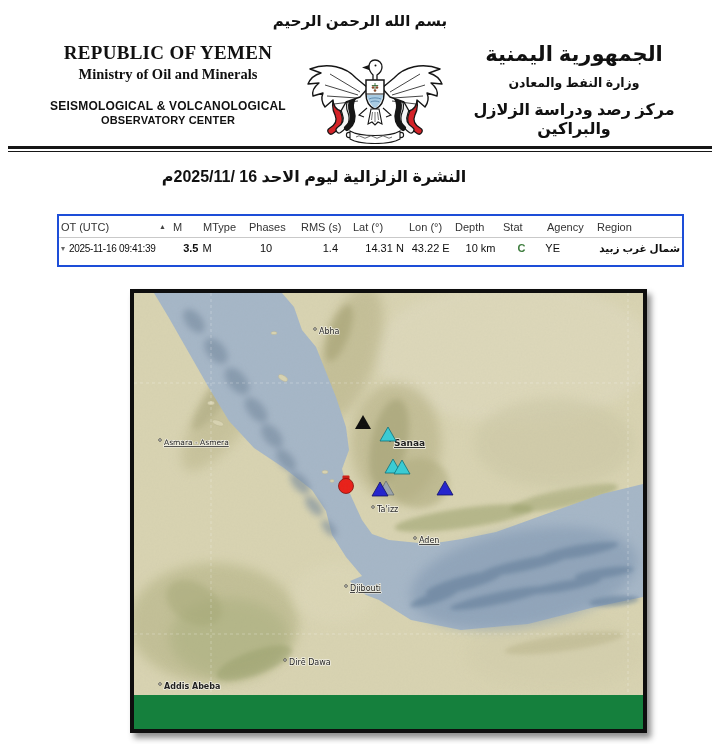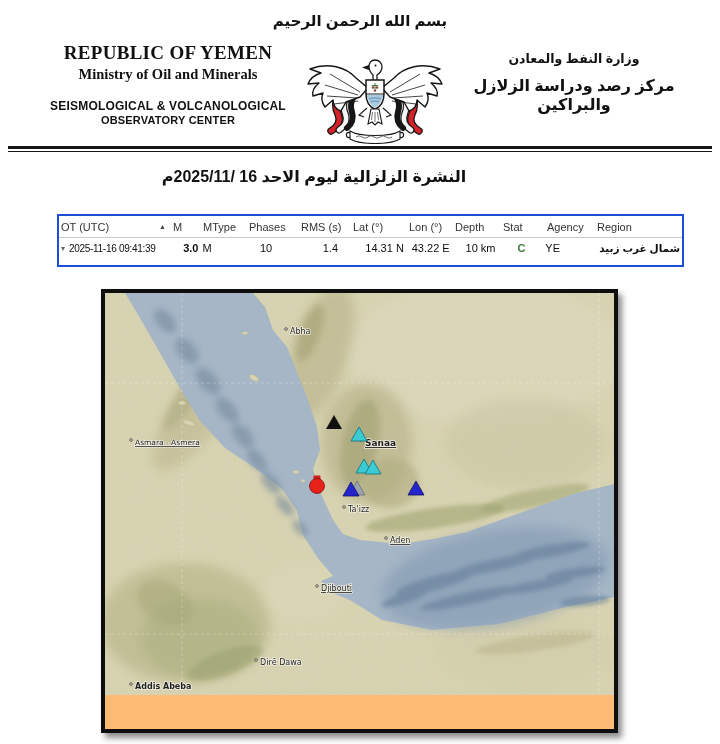--- a/index.html
+++ b/index.html
@@ -65,22 +65,22 @@
   .num{text-align:right;}
   .pr26{padding-right:26px;}
   .pr12{padding-right:12px;}
   .pr4{padding-right:4px;}
   .pr2{padding-right:2px;}
   .bold{font-weight:700;}
   .stat-val{text-align:center;font-weight:600;}
   .region-val{font-weight:700;font-size:10.5px;direction:rtl;text-align:left;padding-left:6px;}
   
   .map-frame{
-    position:absolute;top:289px;left:101px;width:517px;height:444px;box-sizing:border-box;
-    border:4px solid #0e0e0e;background:#fdba74;
+    position:absolute;top:289px;left:130px;width:517px;height:444px;box-sizing:border-box;
+    border:4px solid #0e0e0e;background:#15803d;
     box-shadow:4px 5px 6px rgba(0,0,0,.45);
   }
   .maplabel{
     font-family:"DejaVu Sans","Liberation Sans",sans-serif;font-size:8px;fill:#1c1c1c;
     paint-order:stroke;stroke:#f4f2e6;stroke-width:1.6px;stroke-linejoin:round;
   }
   .maplabel.small{font-size:7.5px;}
   .maplabel.big{font-size:9px;font-weight:bold;}
   .maplabel.b{font-weight:bold;}
   .ul{text-decoration:underline;}
@@ -149,20 +149,21 @@
     <g stroke="#161616" stroke-width="1.1" fill="#ffffff">
       <circle cx="49" cy="83" r="2.6"></circle>
       <circle cx="101" cy="83" r="2.6"></circle>
       <path d="M50,79 C60,85 90,85 100,79 L100,87 C90,93 60,93 50,87 Z"></path>
       <path d="M56,85 q3,-2.5 6,0 t6,0 t6,0 t6,0 t6,0 t6,0" stroke="#444" stroke-width=".8" fill="none"></path>
     </g>
   </svg>
 </div>
 
 <div class="hdr-right">
+  <div class="l1">الجمهورية اليمنية</div>
   <div class="l2">وزارة النفط والمعادن</div>
   <div class="l3">مركز رصد ودراسة الزلازل والبراكين</div>
 </div>
 
 <div class="rule">
   <div class="a"></div>
     <div class="b"></div>
     <div class="c"></div>
 </div>
 
@@ -183,21 +184,21 @@
     <div class="c c-depth">Depth</div>
     <div class="c c-stat">Stat</div>
     <div class="c c-agency">Agency</div>
     <div class="c c-region">Region</div>
   </div>
   <div class="trow tbody">
     <div class="c c-ot">
       <span class="expander">▾</span>
       <span class="ot-val">2025-11-16 09:41:39</span>
     </div>
-    <div class="c c-m num pr2 bold">3.0</div>
+    <div class="c c-m num pr2 bold">3.5</div>
     <div class="c c-mtype">M</div>
     <div class="c c-phases num pr26">10</div>
     <div class="c c-rms num pr12">1.4</div>
     <div class="c c-lat num pr2">14.31 N</div>
     <div class="c c-lon num pr2">43.22 E</div>
     <div class="c c-depth num pr4">10 km</div>
     <div class="c c-stat stat-val" style="color:#3e7d3e">C</div>
     <div class="c c-agency">YE</div>
     <div class="c c-region region-val">شمال غرب زبيد</div>
   </div>

